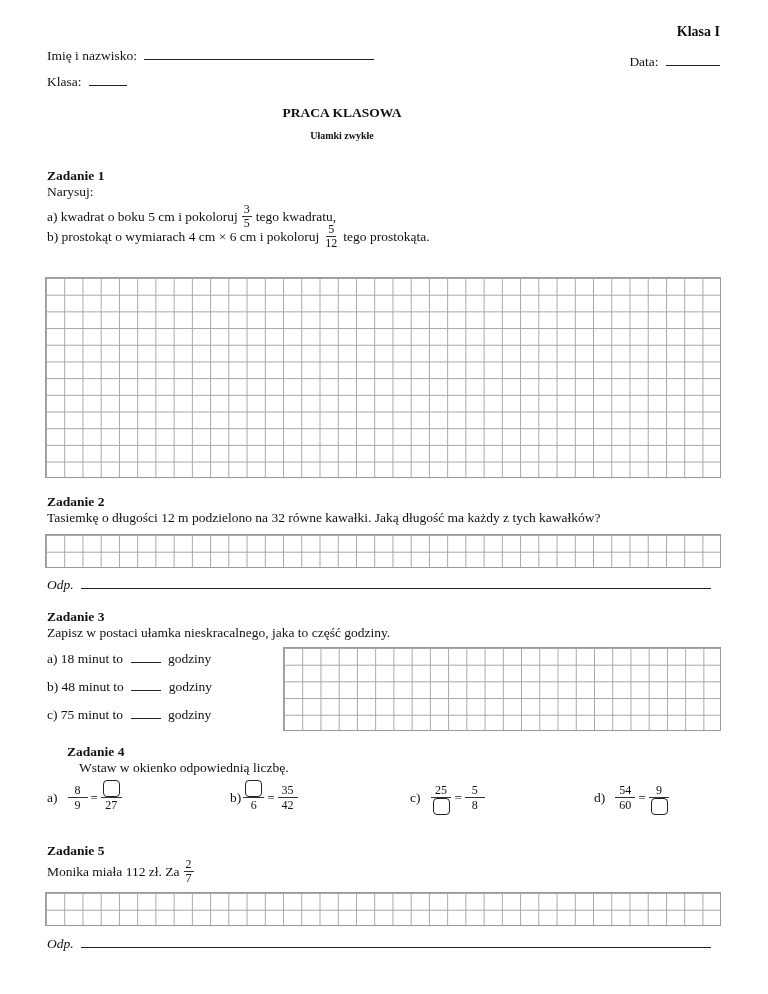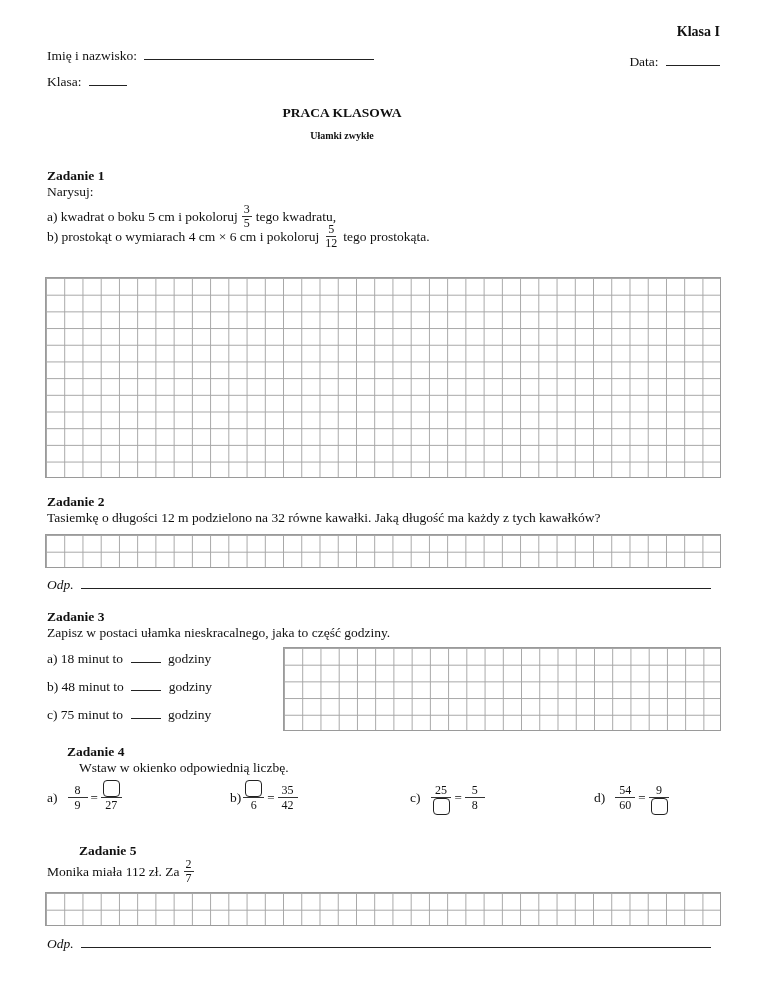--- a/index.html
+++ b/index.html
@@ -145,21 +145,21 @@
     </span>
   <span class="eq">=</span>
   <span class="fr">
       <span class="n">9</span>
       <span class="d">
         <span class="box"></span>
       </span>
     </span>
 </div>
 
-<div class="abs bold" style="left:47px; top:843px;margin-left:32px;">Zadanie 5</div>
+<div class="abs bold" style="left:47px; top:843px;">Zadanie 5</div>
 <div class="abs" style="left:47px; top:858px; display:flex; align-items:center;">
   <span>Monika miała 112 zł. Za</span>
   <span class="frac">
       <span class="num">2</span>
       <span class="den">7</span>
     </span>
 </div>
 <div class="grid" style="left:45px; top:892px; width:676px; height:34px; background-size:18.24px 16.7px;"></div>
 <div class="abs" style="left:47px; top:935px;">
   <i>Odp.</i>

